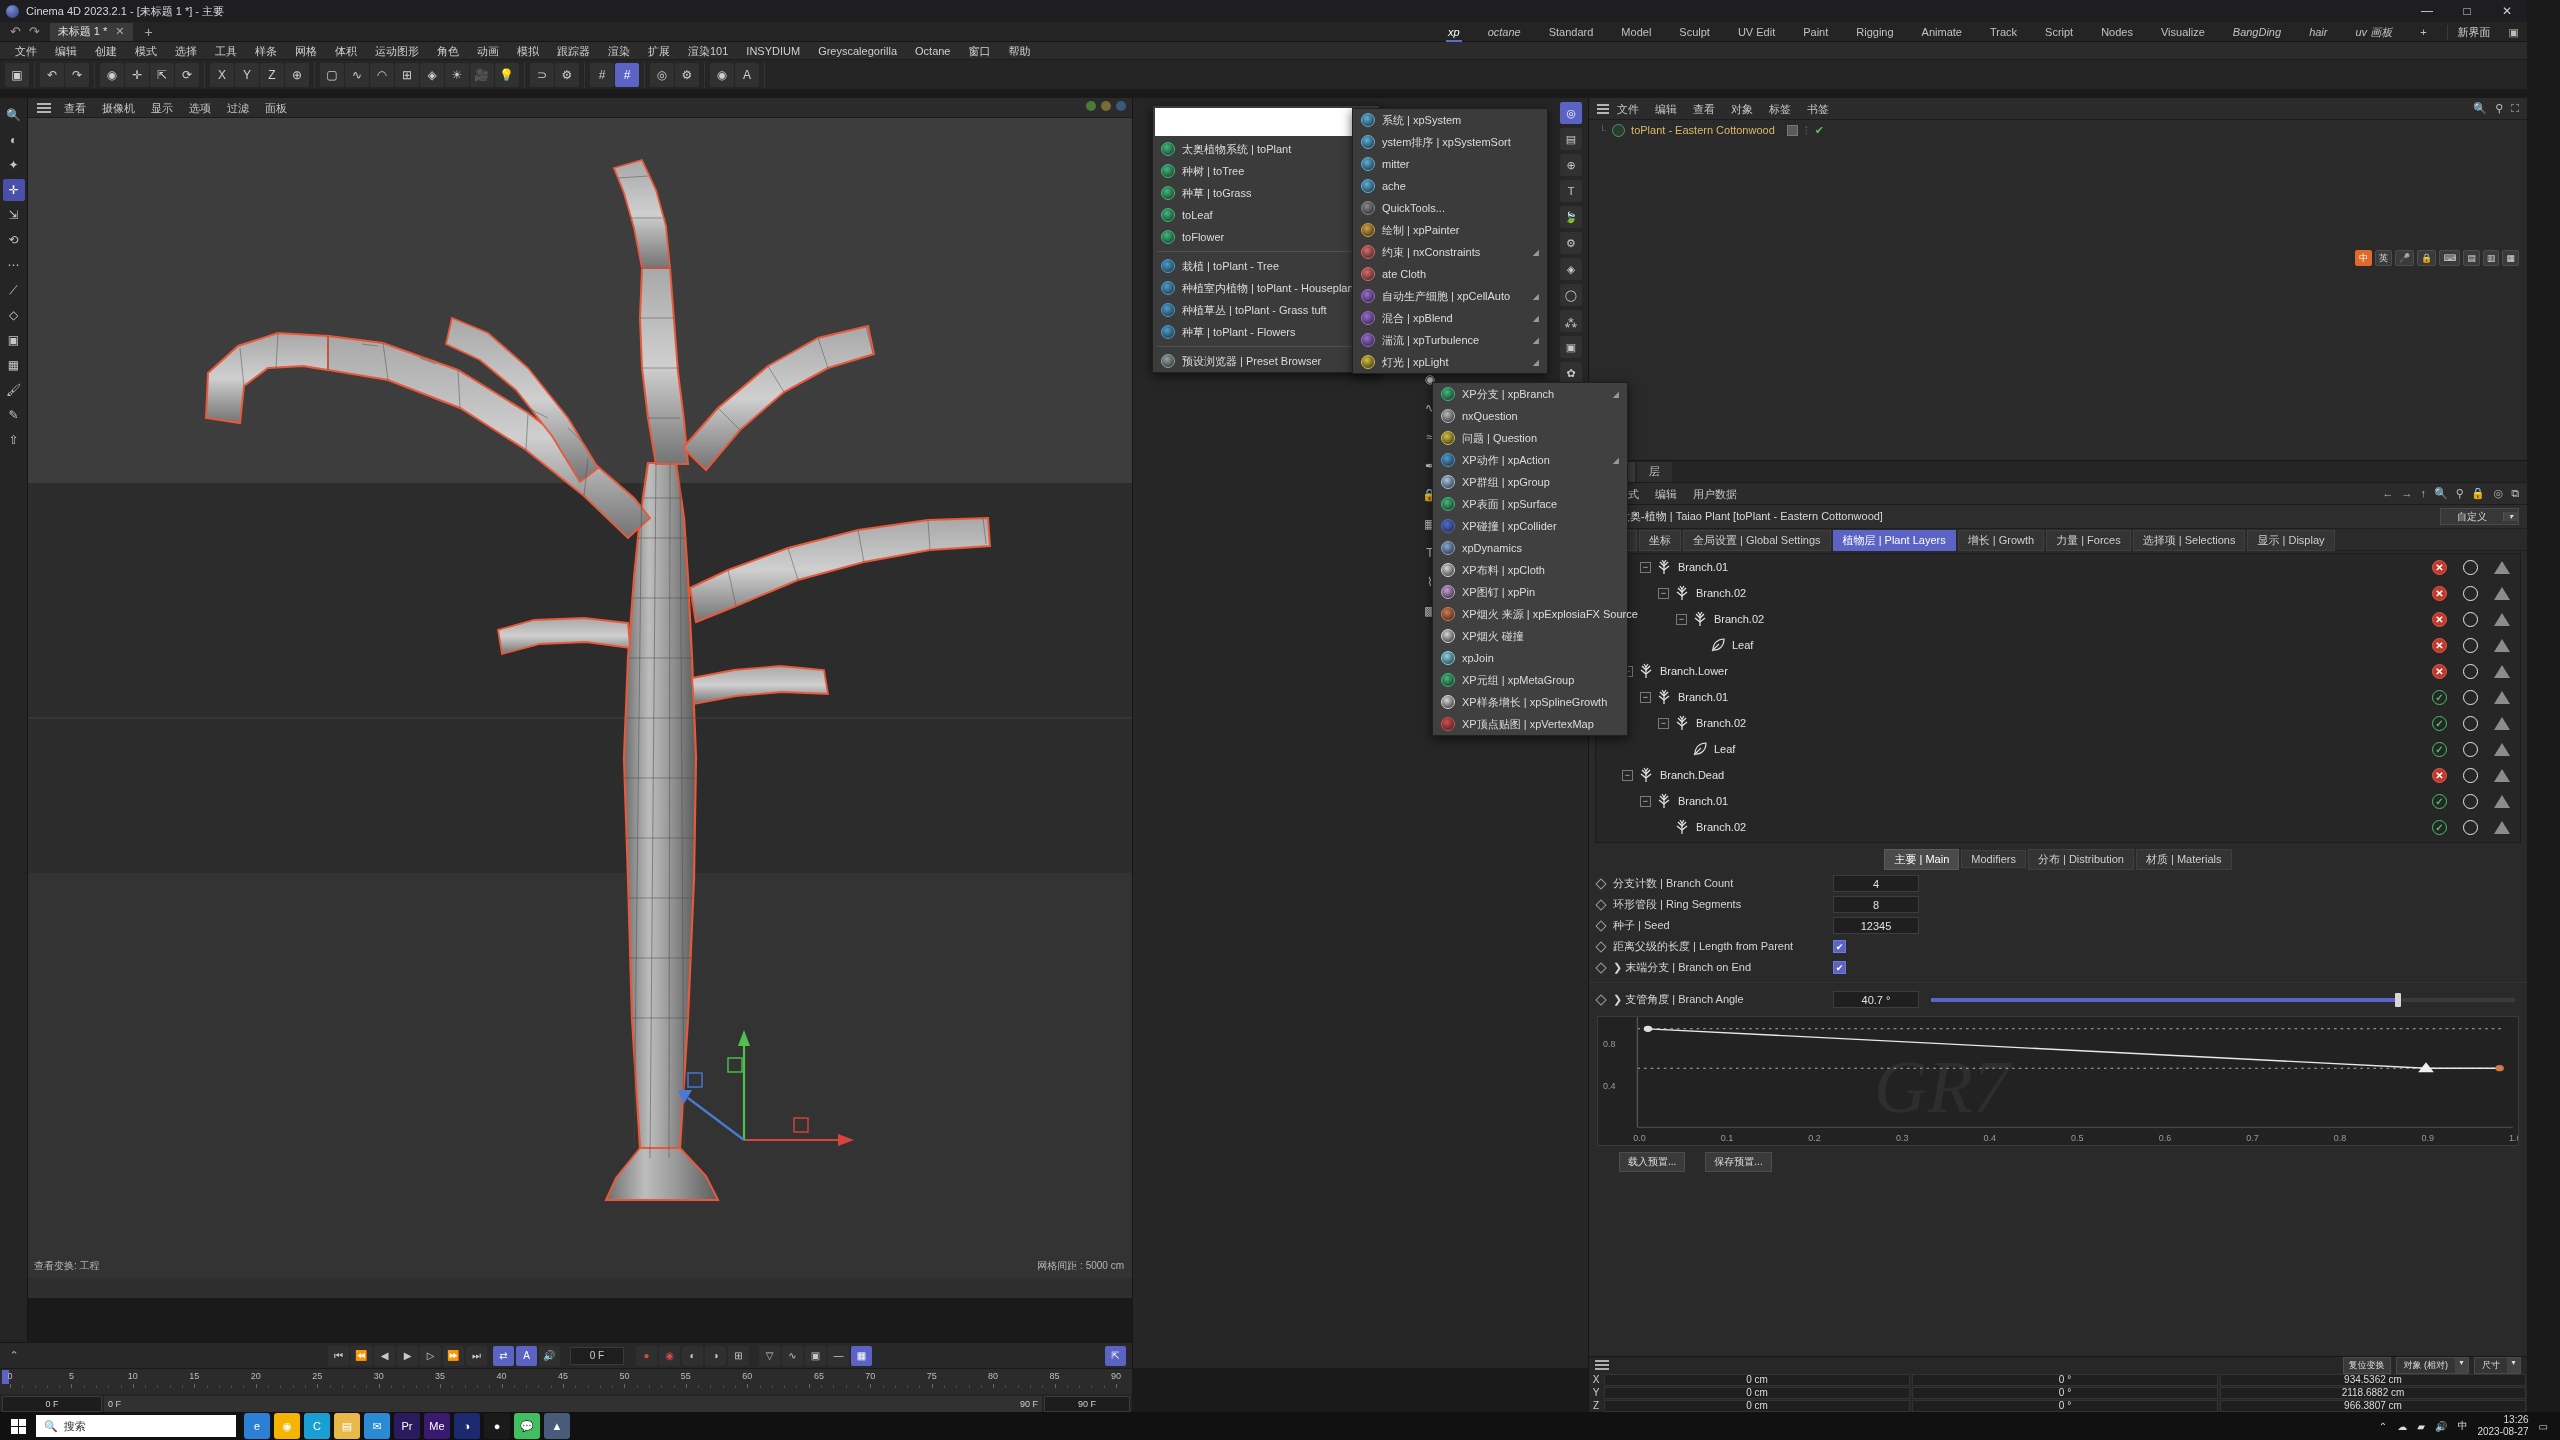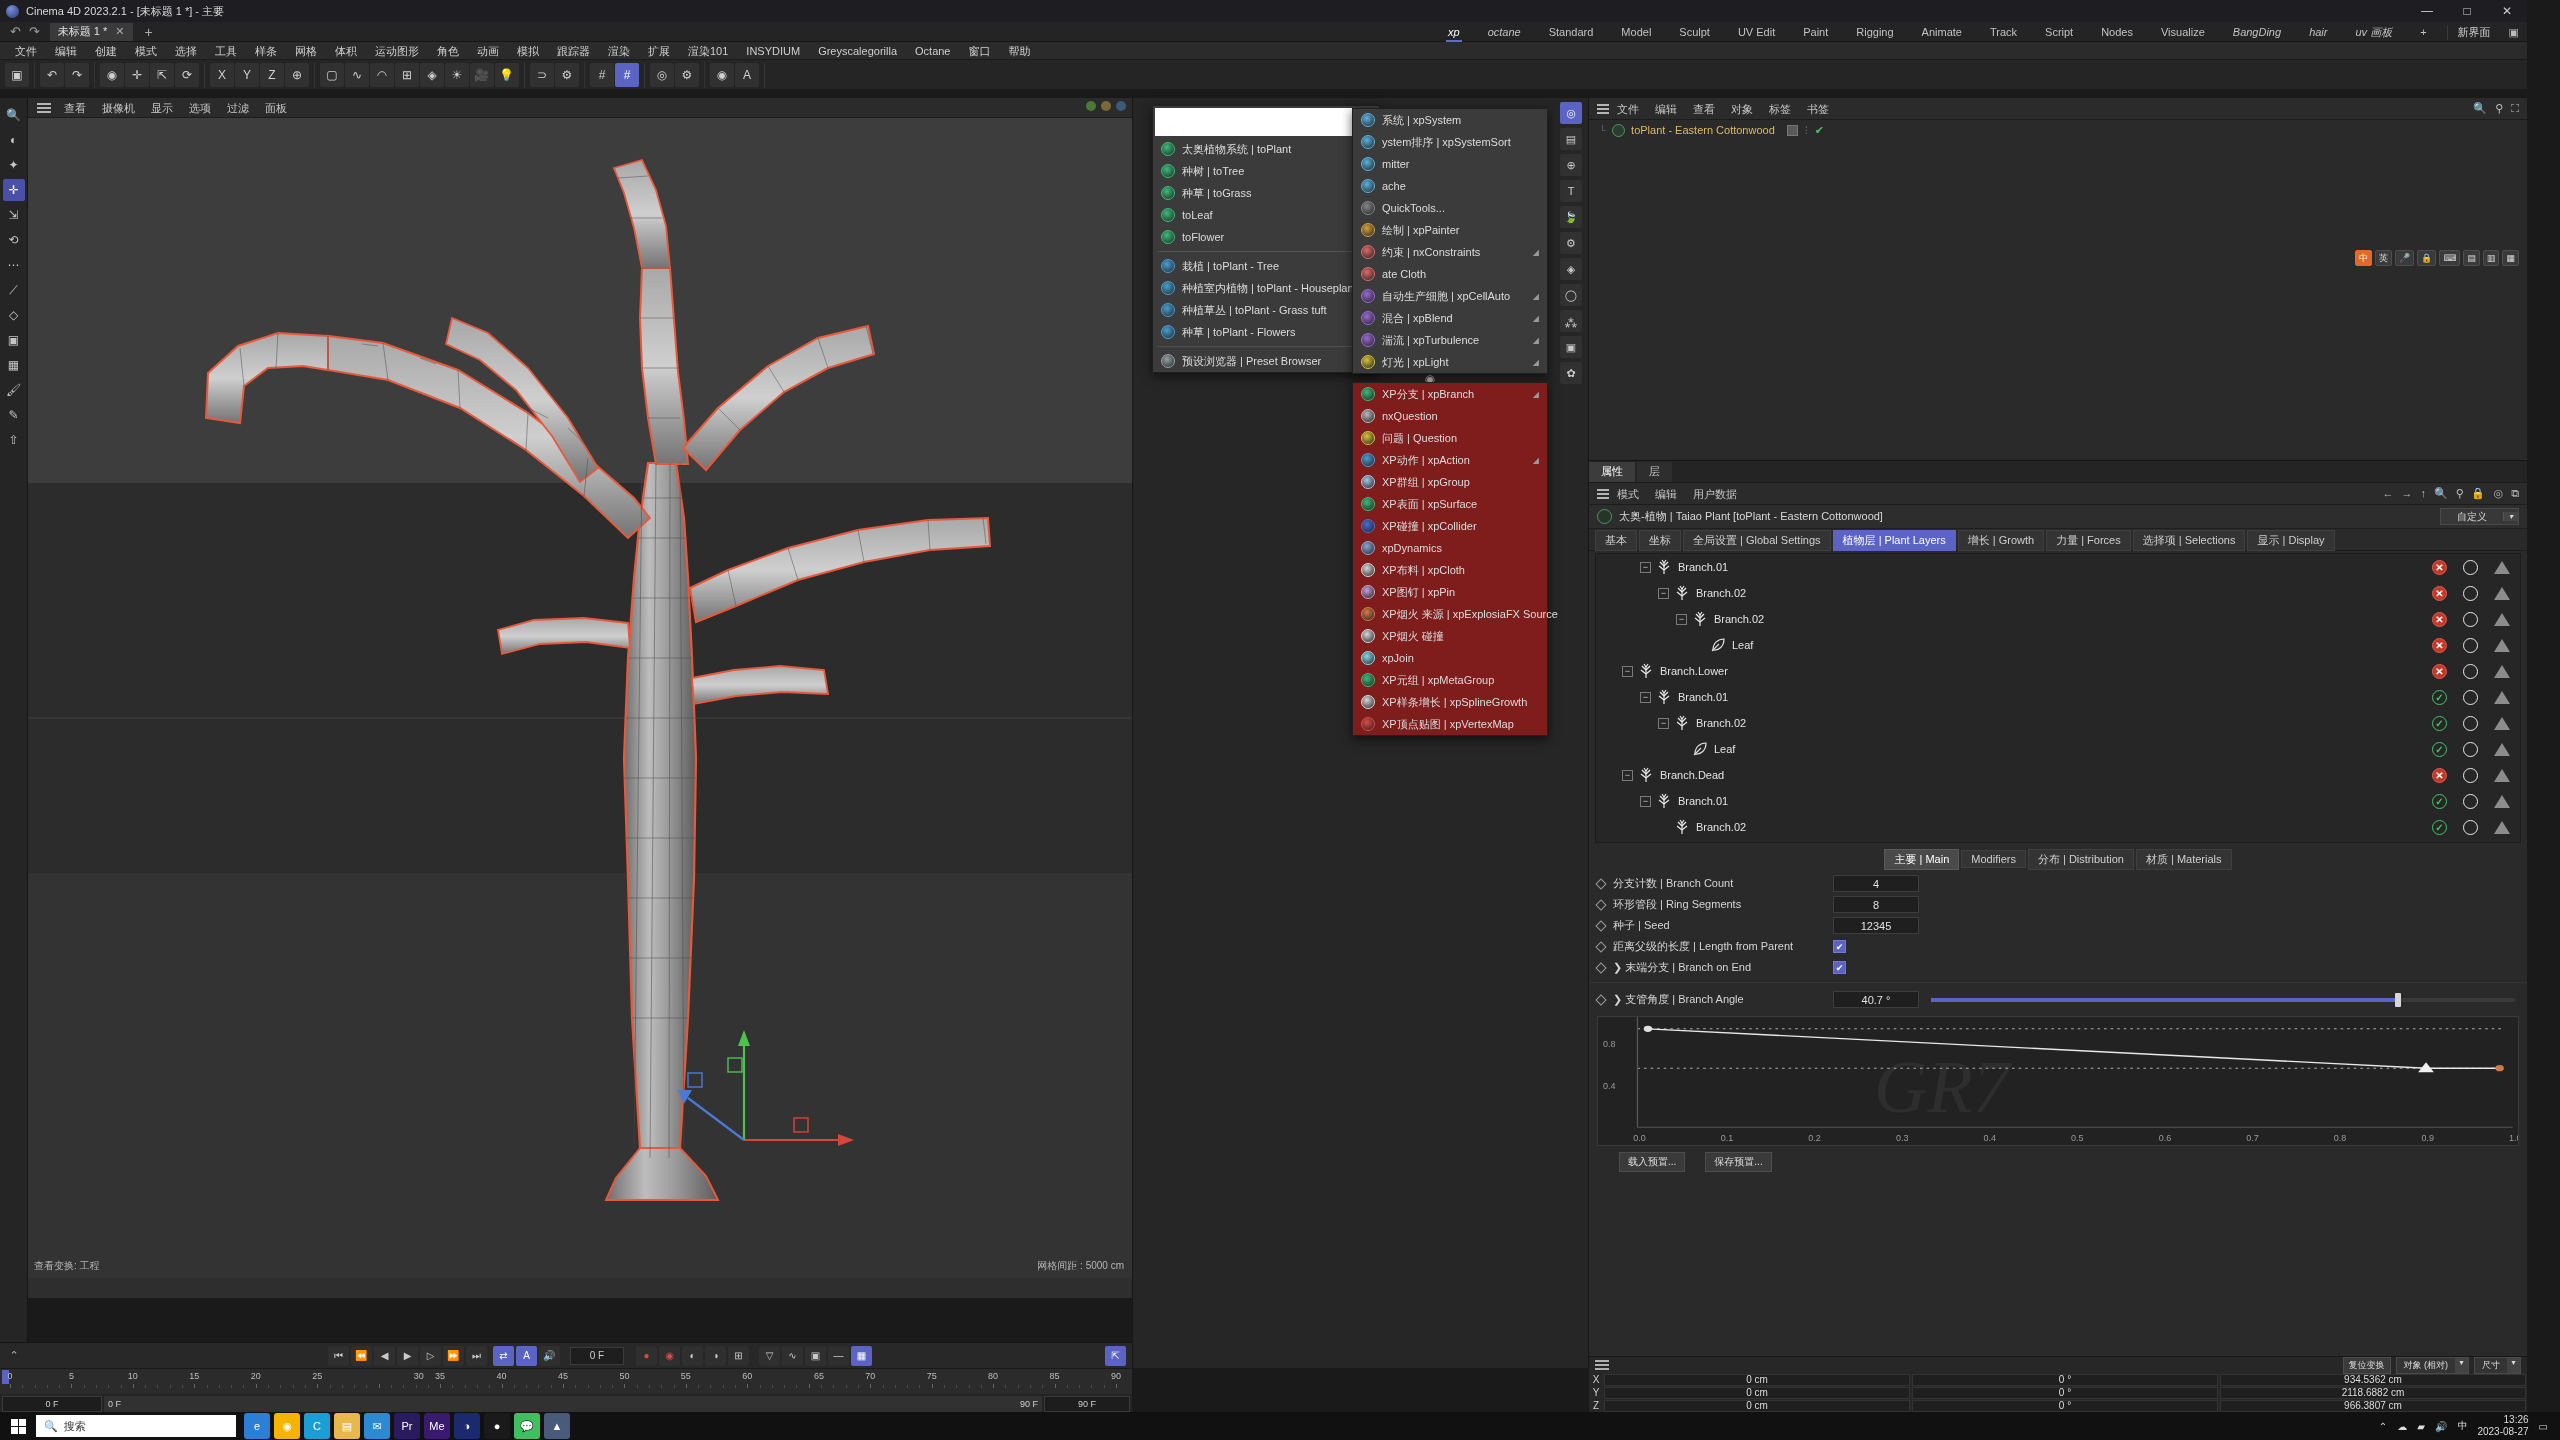--- a/index.html
+++ b/index.html
@@ -616,21 +616,21 @@
           <span>湍流 | xpTurbulence</span>
           <span class="ddarrow">◢</span>
         </div>
         <div class="ddi">
           <span class="ddicon" style="background: radial-gradient(circle at 40% 35%, rgb(216, 194, 60), rgb(34, 34, 34)); border: 1px solid rgb(216, 194, 60);"></span>
           <span>灯光 | xpLight</span>
           <span class="ddarrow">◢</span>
         </div>
       </div>
   </div>
-  <div class="dropdown" id="xpmenubot" style="left:1352px;top:382px;width:196px;background:#7f1d1d;">
+  <div class="dropdown" id="xpmenubot" style="left:1432px;top:382px;width:196px;background:#404040;">
     <div id="xpitemsbot">
         <div class="ddi">
           <span class="ddicon" style="background: radial-gradient(circle at 40% 35%, rgb(61, 187, 122), rgb(34, 34, 34)); border: 1px solid rgb(61, 187, 122);"></span>
           <span>XP分支 | xpBranch</span>
           <span class="ddarrow">◢</span>
         </div>
         <div class="ddi">
           <span class="ddicon" style="background: radial-gradient(circle at 40% 35%, rgb(187, 187, 187), rgb(34, 34, 34)); border: 1px solid rgb(187, 187, 187);"></span>
           <span>nxQuestion</span>
         </div>
@@ -1166,21 +1166,21 @@
       <div class="tk" style="left: 71.4444px;">5</div>
       <div class="tick" style="left: 71.4444px;"></div>
       <div class="tk" style="left: 132.889px;">10</div>
       <div class="tick" style="left: 132.889px;"></div>
       <div class="tk" style="left: 194.333px;">15</div>
       <div class="tick" style="left: 194.333px;"></div>
       <div class="tk" style="left: 255.778px;">20</div>
       <div class="tick" style="left: 255.778px;"></div>
       <div class="tk" style="left: 317.222px;">25</div>
       <div class="tick" style="left: 317.222px;"></div>
-      <div class="tk" style="left: 378.667px; margin-left: 40px;">30</div>
+      <div class="tk" style="left: 378.667px;">30</div>
       <div class="tick" style="left: 378.667px;"></div>
       <div class="tk" style="left: 440.111px;">35</div>
       <div class="tick" style="left: 440.111px;"></div>
       <div class="tk" style="left: 501.556px;">40</div>
       <div class="tick" style="left: 501.556px;"></div>
       <div class="tk" style="left: 563px;">45</div>
       <div class="tick" style="left: 563px;"></div>
       <div class="tk" style="left: 624.444px;">50</div>
       <div class="tick" style="left: 624.444px;"></div>
       <div class="tk" style="left: 685.889px;">55</div>

